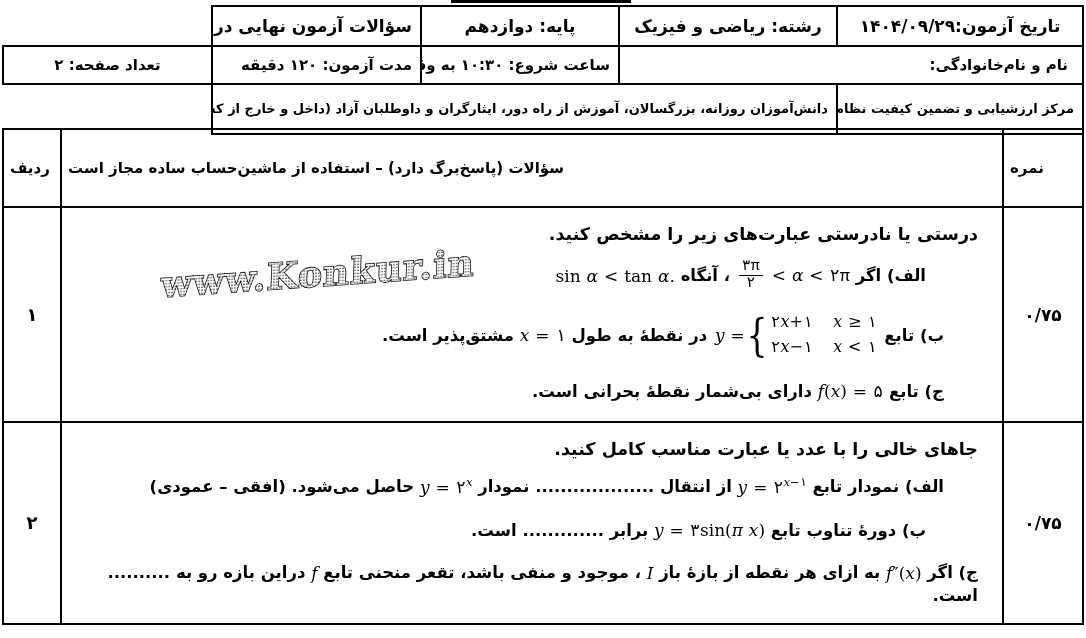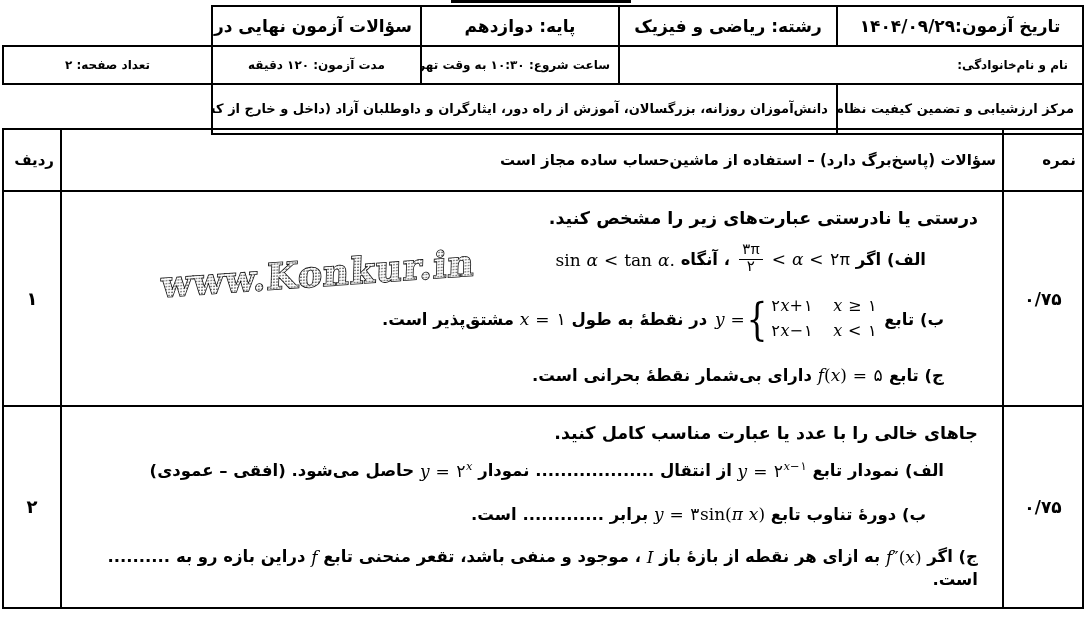--- a/index.html
+++ b/index.html
@@ -52,30 +52,30 @@
   }
   .header-table td {
     border: 2px solid #000000;
     padding: 3px 8px;
     vertical-align: middle;
     font-weight: bold;
     white-space: nowrap;
     overflow: hidden;
   }
   .hrow1 td { height: 32px; font-size: 17px; }
-  .hrow2 td { height: 30px; font-size: 12px; }
+  .hrow2 td { height: 30px; font-size: 15px; }
   .hrow3 td { height: 42px; font-size: 13px; }
 
   .c-title   { text-align: center; }
   .c-grade   { text-align: center; }
   .c-field   { text-align: center; }
   .c-date    { text-align: center; }
 
   .c-pages   { text-align: center; }
-  .c-dur     { text-align: center; }
+  .c-dur     { }
   .c-start   { text-align: center; }
   .c-name    { text-align: right; padding-right: 14px !important; }
 
   .c-audience{ text-align: center; font-size: 13.5px; font-weight: bold; white-space: normal; line-height: 1.4; }
   .c-center  { text-align: center; font-size: 12px; font-weight: bold; white-space: normal; line-height: 1.45; }
 
   
   .q-table {
     position: absolute;
     top: 128px;
@@ -85,22 +85,22 @@
     table-layout: fixed;
   }
   .q-table td {
     border: 2px solid #000000;
     vertical-align: middle;
   }
   .qhead td {
     height: 40px;
     font-weight: bold;
     font-size: 15px;
-    text-align: right;
-    padding: 10px 6px;
+    text-align: left;
+    padding: 18px 6px;
   }
   .col-radif { width: 44px; }
   .col-nomre { width: 66px; }
 
   .q-num {
     text-align: center;
     font-weight: bold;
     font-size: 18px;
   }
   .q-score {

